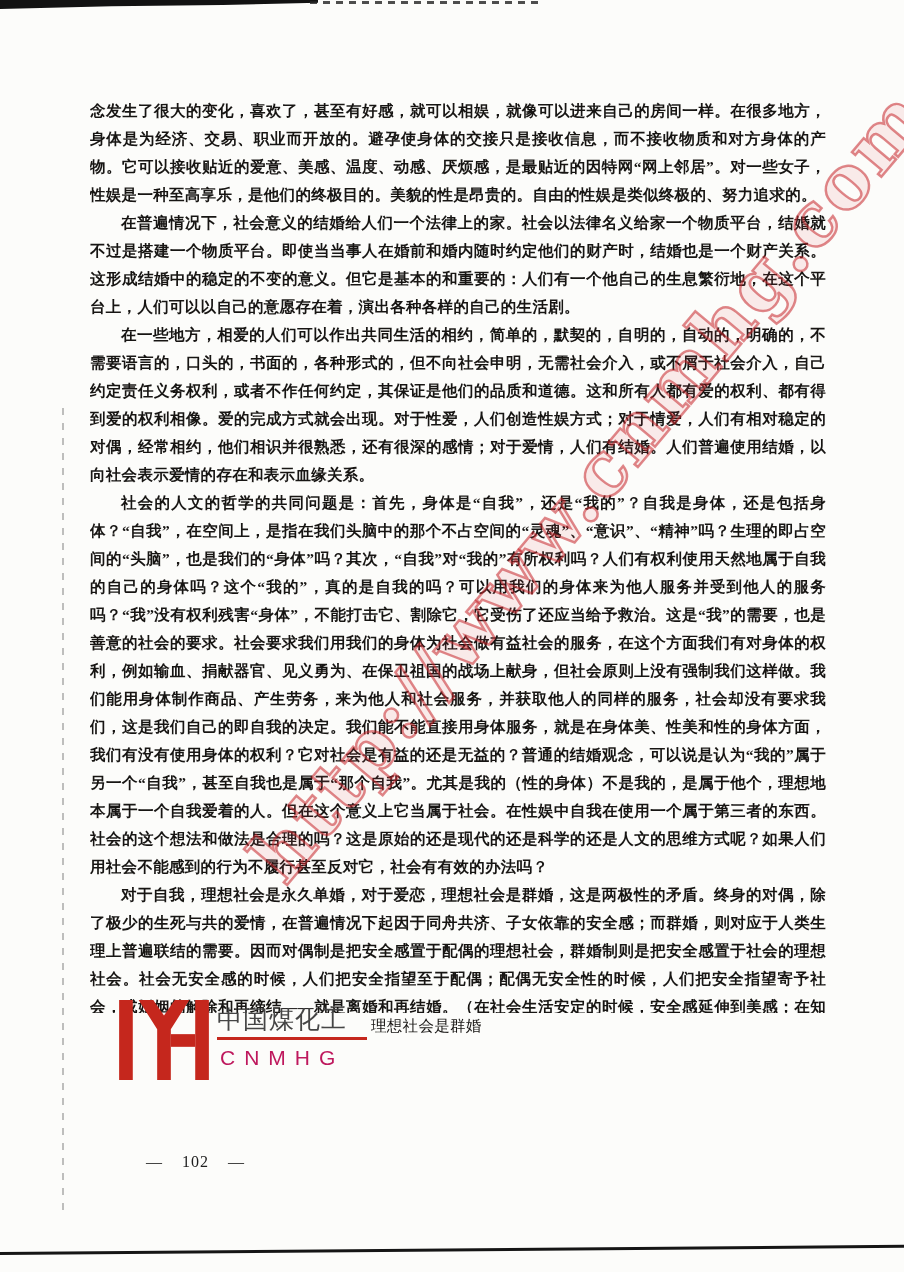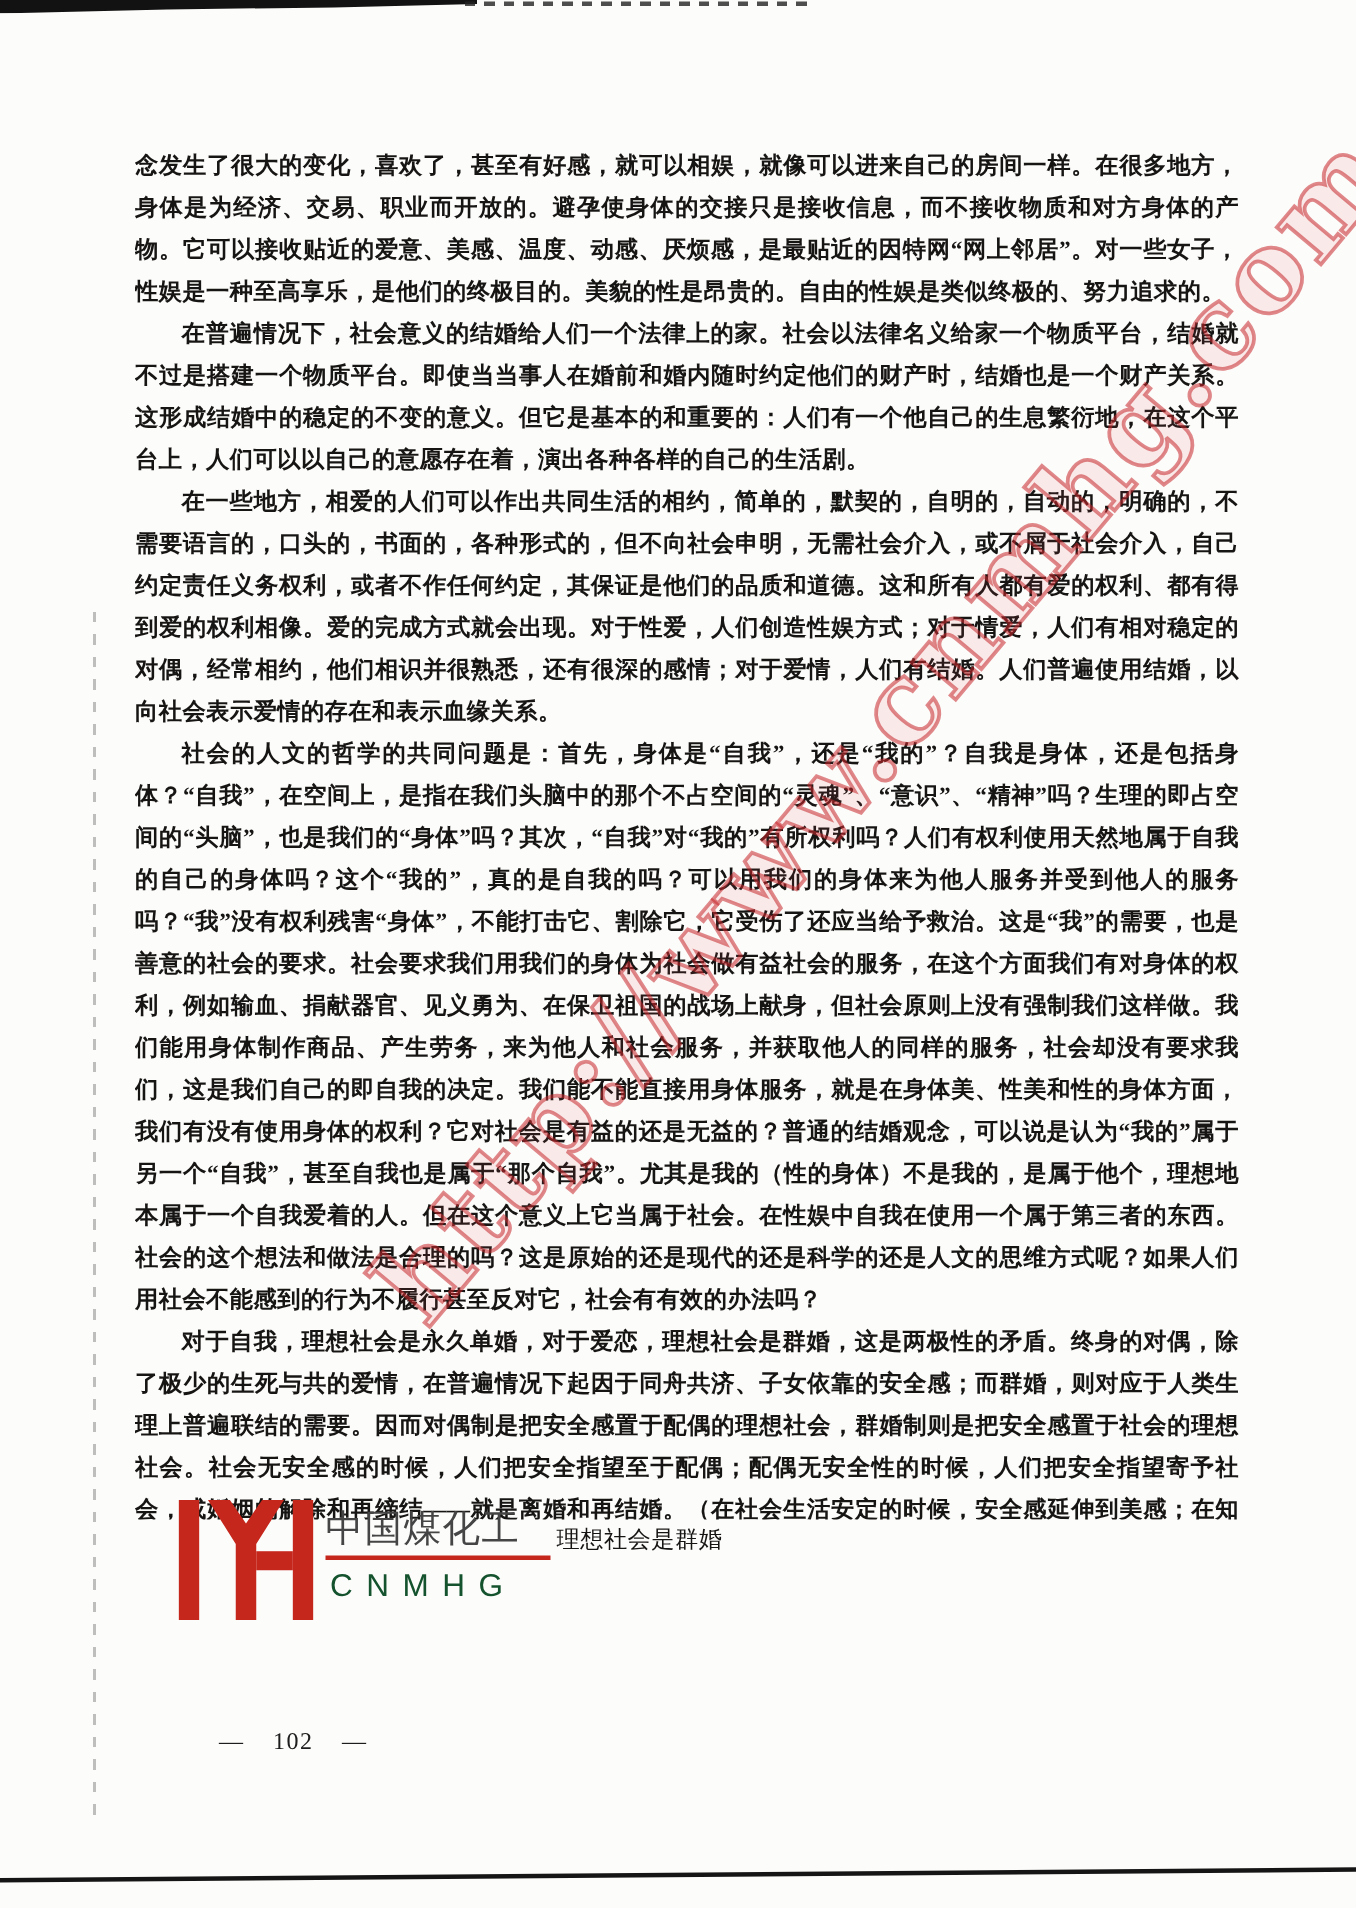--- a/index.html
+++ b/index.html
@@ -69,21 +69,21 @@
     position:absolute;left:96px;top:-7px;white-space:nowrap;
     font-family:"Liberation Sans",sans-serif;
     font-size:25px;color:#454545;letter-spacing:1px;font-weight:normal;
   }
   .logo-underline{
     position:absolute;left:96px;top:25px;width:150px;height:3px;background:#c5271d;
   }
   .logo-en{
     position:absolute;left:99px;top:32px;white-space:nowrap;
     font-family:"Liberation Sans",sans-serif;
-    font-size:21px;color:#14532d;letter-spacing:9px;
+    font-size:21px;color:#be185d;letter-spacing:9px;
   }
   
   .footer{
     position:absolute;left:146px;top:1153px;
     font-size:16px;color:#1d1d1d;word-spacing:14px;letter-spacing:1px;
   }
 </style>
 </head>
 <body>
 

